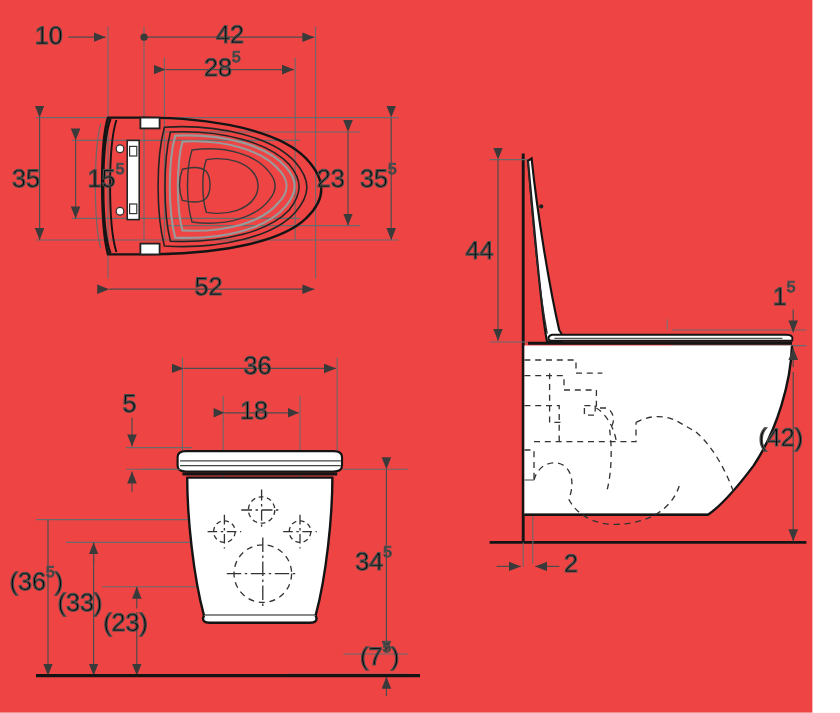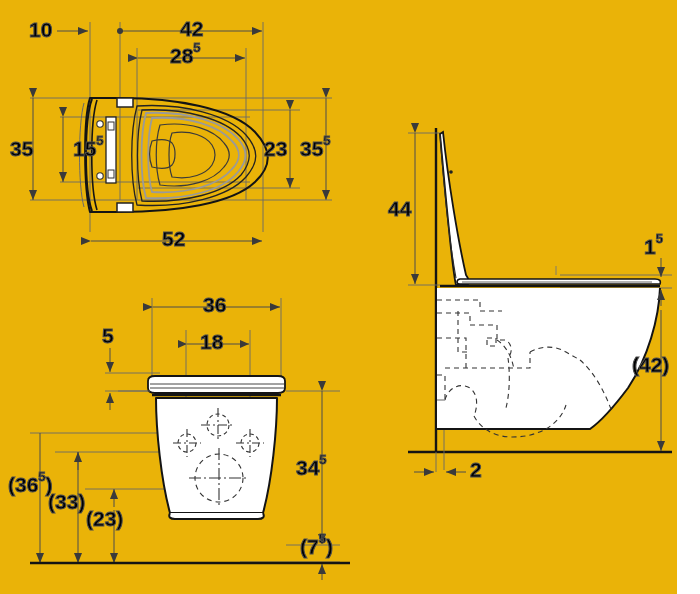--- a/index.html
+++ b/index.html
@@ -1,18 +1,18 @@
 <!DOCTYPE html>
 <html><head>
 <meta charset="utf-8">
 <style>
   html,body{margin:0;padding:0;background:#ffffff;}
   body{width:700px;height:594px;overflow:hidden;
        font-family:"Liberation Sans","DejaVu Sans",sans-serif;}
-  #sheet{position:relative;width:677px;height:594px;background:#eab308;font-weight:bold;}
+  #sheet{position:relative;width:677px;height:594px;background:#ef4444;}
   svg{position:absolute;left:0;top:0;width:700px;height:594px;}
   .dimtxt{font-family:"Liberation Sans","DejaVu Sans",sans-serif;
           font-size:21px;fill:#000;dominant-baseline:middle;}
   .sup{font-size:13px;}
 </style>
 </head>
 <body>
 
 <div id="sheet">
 

